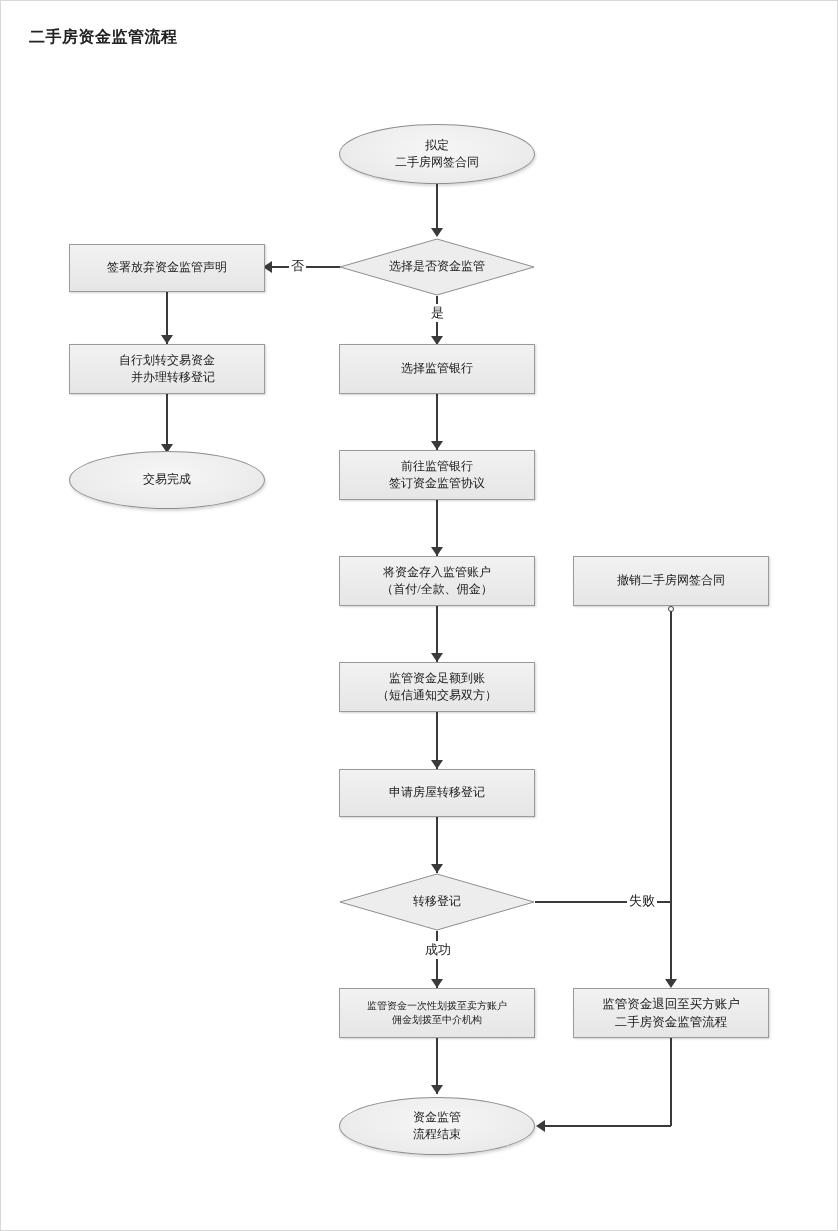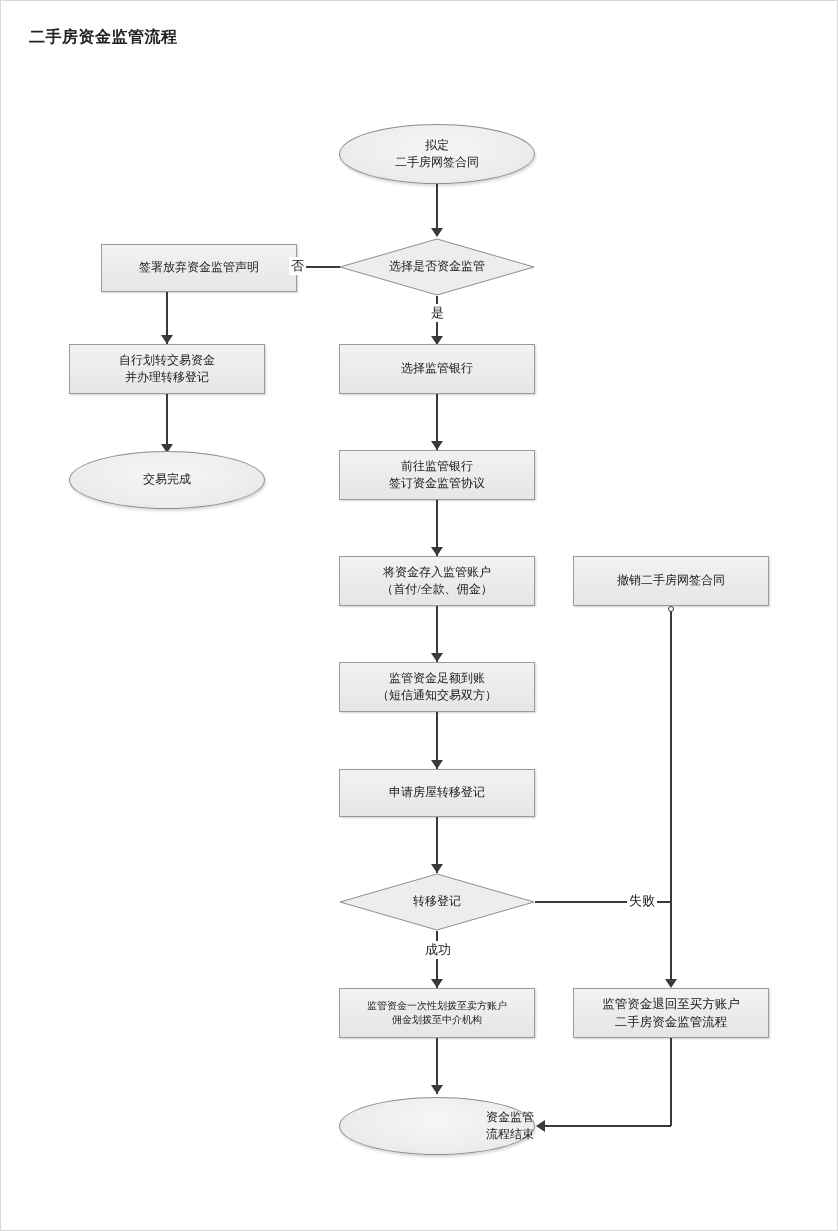--- a/index.html
+++ b/index.html
@@ -176,25 +176,25 @@
 二手房网签合同</span>
   </div>
 
   <div class="node decision" style="left:338px; top:237px; width:196px; height:58px;">
     <svg class="dia" viewBox="0 0 196 58" preserveAspectRatio="none">
       <polygon points="98,1 195,29 98,57 1,29" fill="#ededed" stroke="#8e8e8e" stroke-width="1"></polygon>
     </svg>
     <span class="lbl">选择是否资金监管</span>
   </div>
 
-  <div class="node proc" style="left:68px; top:243px; width:196px; height:48px;margin-left:32px;">
+  <div class="node proc" style="left:68px; top:243px; width:196px; height:48px;">
     <span class="lbl">签署放弃资金监管声明</span>
   </div>
 
-  <div class="node proc" style="left:68px; top:343px; width:196px; height:50px;">
+  <div class="node proc" style="left:68px; top:343px; width:196px; height:50px;text-align:right;">
     <span class="lbl">自行划转交易资金
 并办理转移登记</span>
   </div>
 
   <div class="node term" style="left:68px; top:450px; width:196px; height:58px;">
     <span class="lbl">交易完成</span>
   </div>
 
   <div class="node proc" style="left:338px; top:343px; width:196px; height:50px;">
     <span class="lbl">选择监管银行</span>
@@ -233,18 +233,18 @@
 
   <div class="node proc" style="left:572px; top:555px; width:196px; height:50px;">
     <span class="lbl">撤销二手房网签合同</span>
   </div>
 
   <div class="node proc" style="left:572px; top:987px; width:196px; height:50px; font-size:12.5px;">
     <span class="lbl">监管资金退回至买方账户
 二手房资金监管流程</span>
   </div>
 
-  <div class="node term" style="left:338px; top:1096px; width:196px; height:58px;justify-content:flex-end;">
+  <div class="node term" style="left:338px; top:1096px; width:196px; height:58px;">
     <span class="lbl">资金监管
 流程结束</span>
   </div>
 
 </div>
 
 </body></html>

